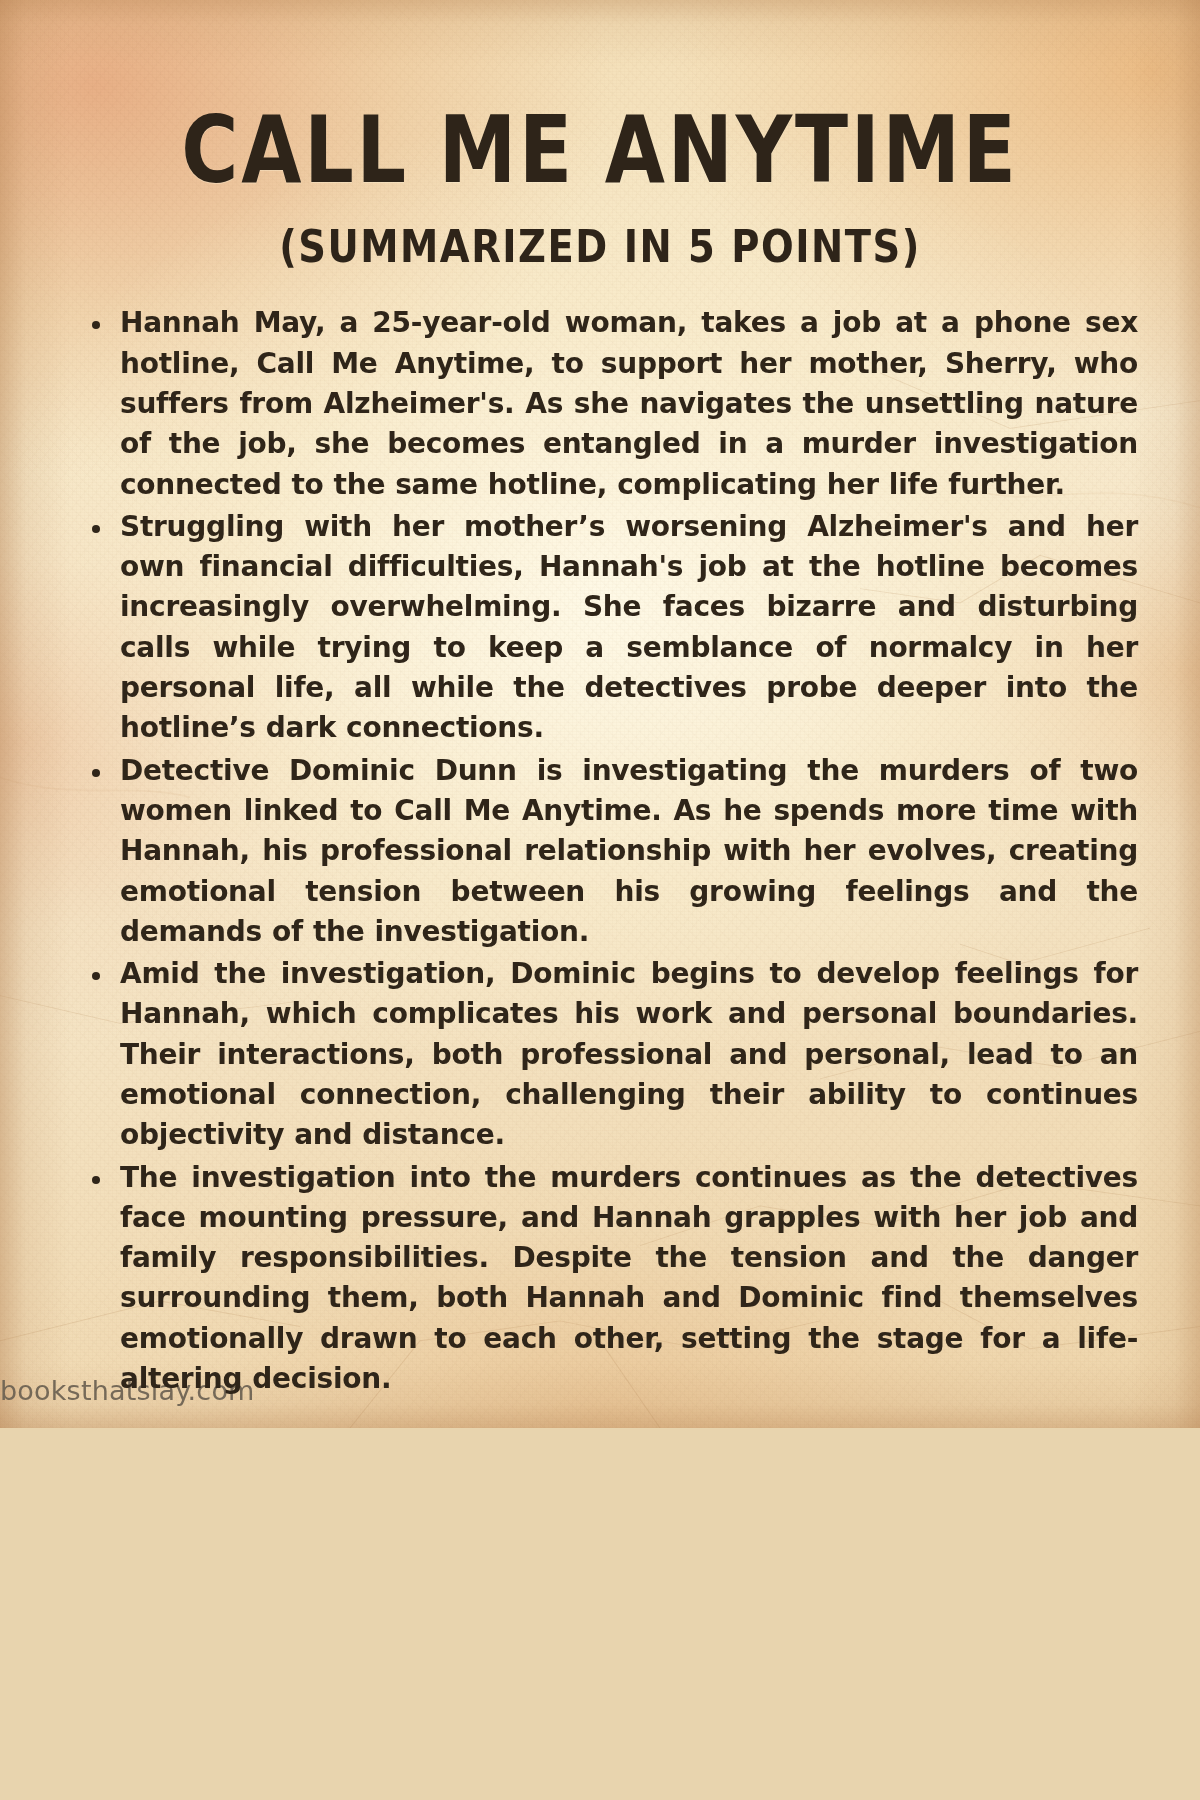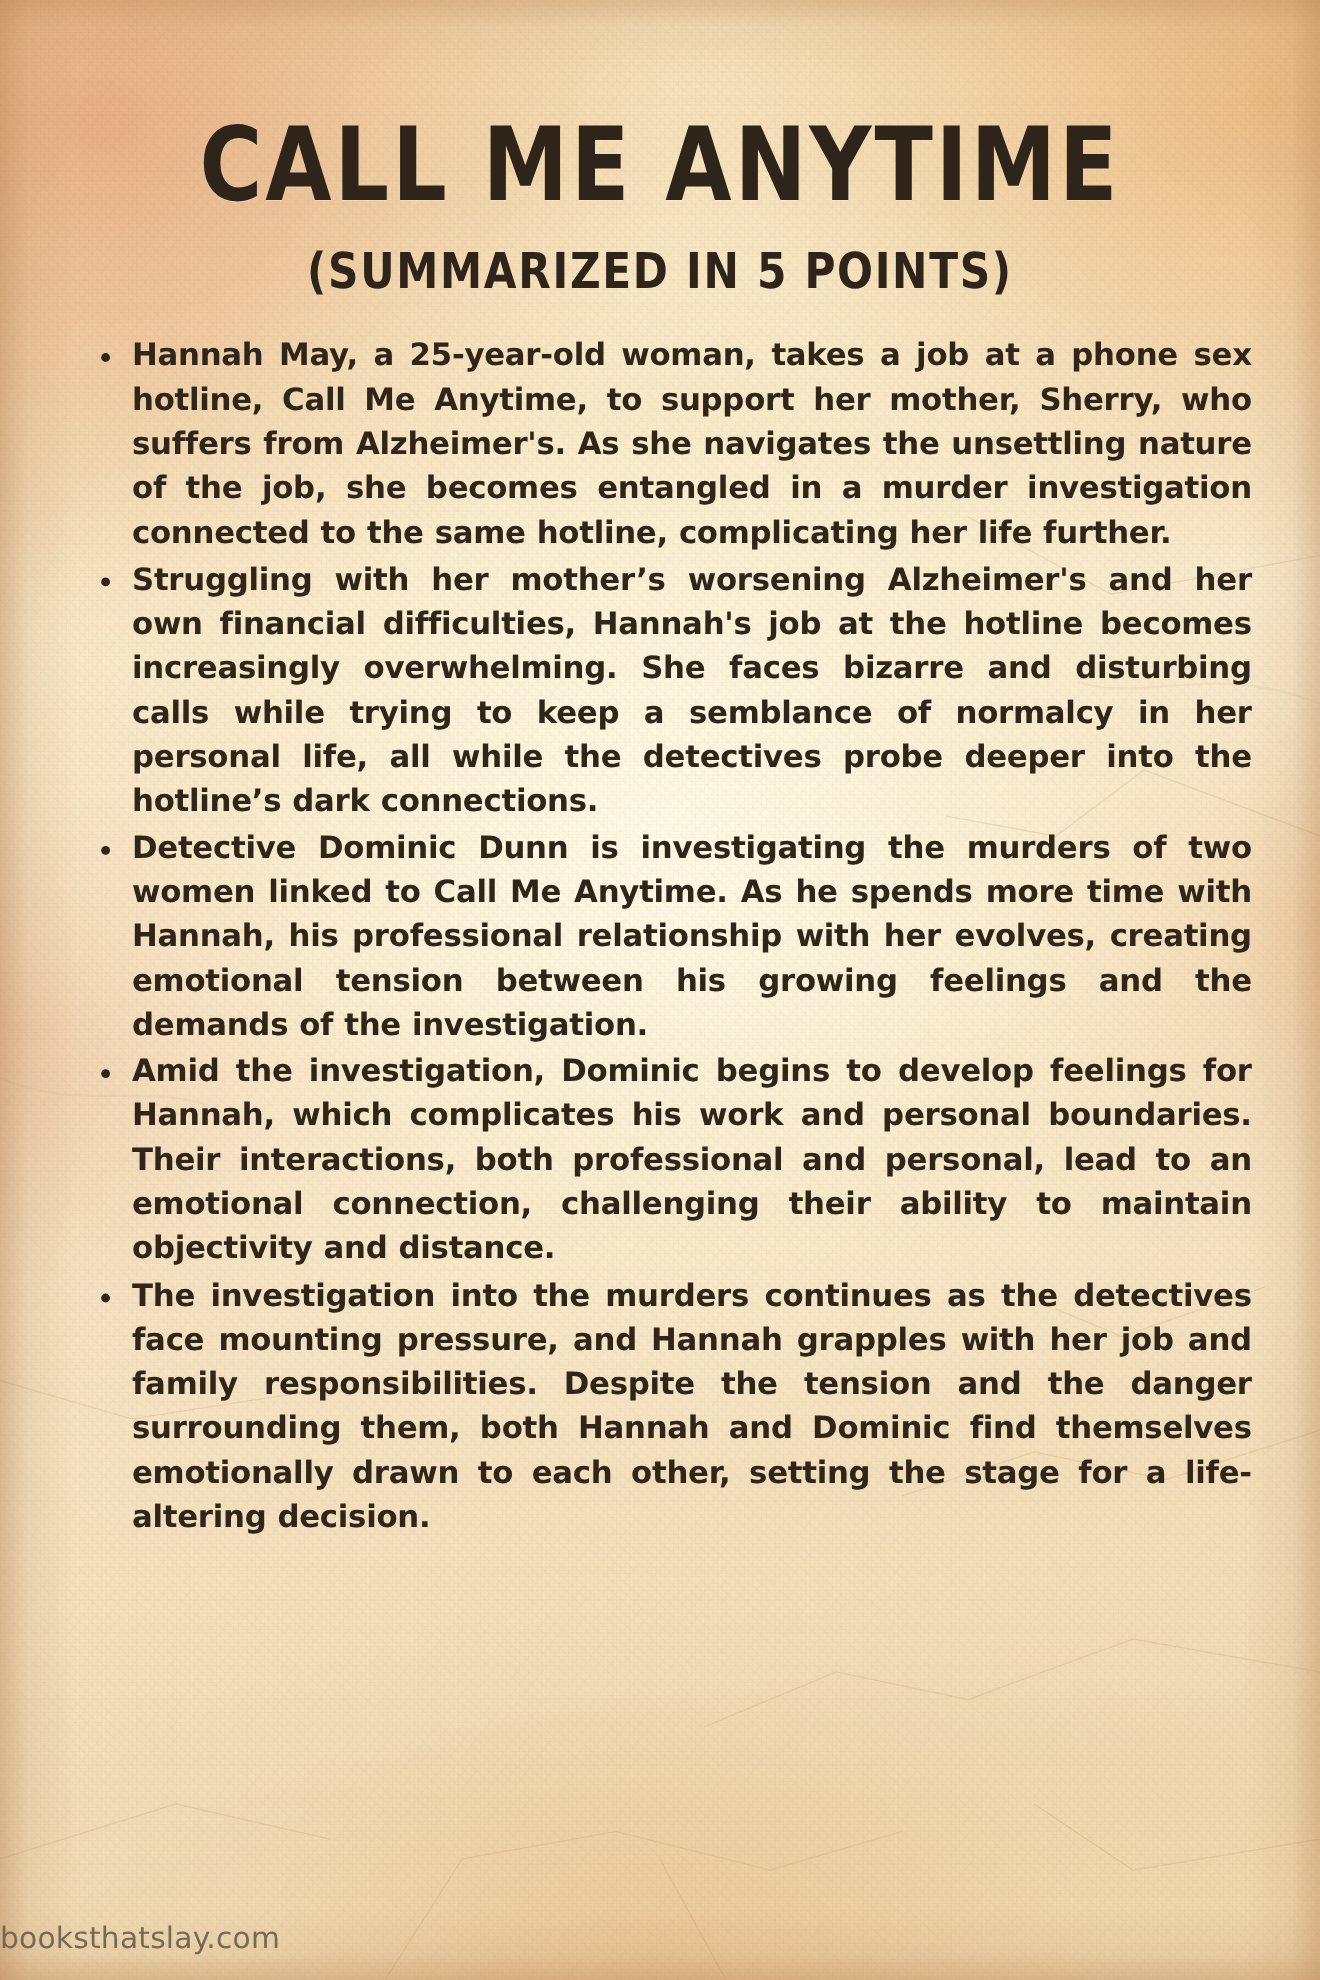--- a/index.html
+++ b/index.html
@@ -12,21 +12,21 @@
     height: 1800px;
     overflow: hidden;
     font-family: "DejaVu Sans", sans-serif;
     background: #e8d4ae;
   }
 
   
   .poster {
     position: relative;
     width: 1200px;
-    height: 1800px;
+    height: 1428px;
     overflow: hidden;
     box-sizing: border-box;
     background-color: #e5e5e5;
   }
 
   
   .paper-base {
     position: absolute;
     inset: 0;
     background:
@@ -197,21 +197,21 @@
       <li class="point">
         <span>Hannah May, a 25-year-old woman, takes a job at a phone sex hotline, Call Me Anytime, to support her mother, Sherry, who suffers from Alzheimer's. As she navigates the unsettling nature of the job, she becomes entangled in a murder investigation connected to the same hotline, complicating her life further.</span>
       </li>
       <li class="point">
         <span>Struggling with her mother’s worsening Alzheimer's and her own financial difficulties, Hannah's job at the hotline becomes increasingly overwhelming. She faces bizarre and disturbing calls while trying to keep a semblance of normalcy in her personal life, all while the detectives probe deeper into the hotline’s dark connections.</span>
       </li>
       <li class="point">
         <span>Detective Dominic Dunn is investigating the murders of two women linked to Call Me Anytime. As he spends more time with Hannah, his professional relationship with her evolves, creating emotional tension between his growing feelings and the demands of the investigation.</span>
       </li>
       <li class="point">
-        <span>Amid the investigation, Dominic begins to develop feelings for Hannah, which complicates his work and personal boundaries. Their interactions, both professional and personal, lead to an emotional connection, challenging their ability to maintain objectivity and distance.</span>
+        <span>Amid the investigation, Dominic begins to develop feelings for Hannah, which complicates his work and personal boundaries. Their interactions, both professional and personal, lead to an emotional connection, challenging their ability to continues objectivity and distance.</span>
       </li>
       <li class="point">
         <span>The investigation into the murders continues as the detectives face mounting pressure, and Hannah grapples with her job and family responsibilities. Despite the tension and the danger surrounding them, both Hannah and Dominic find themselves emotionally drawn to each other, setting the stage for a life-altering decision.</span>
       </li>
     </ul>
 
   </div>
 
   <div class="footer">booksthatslay.com</div>
 

